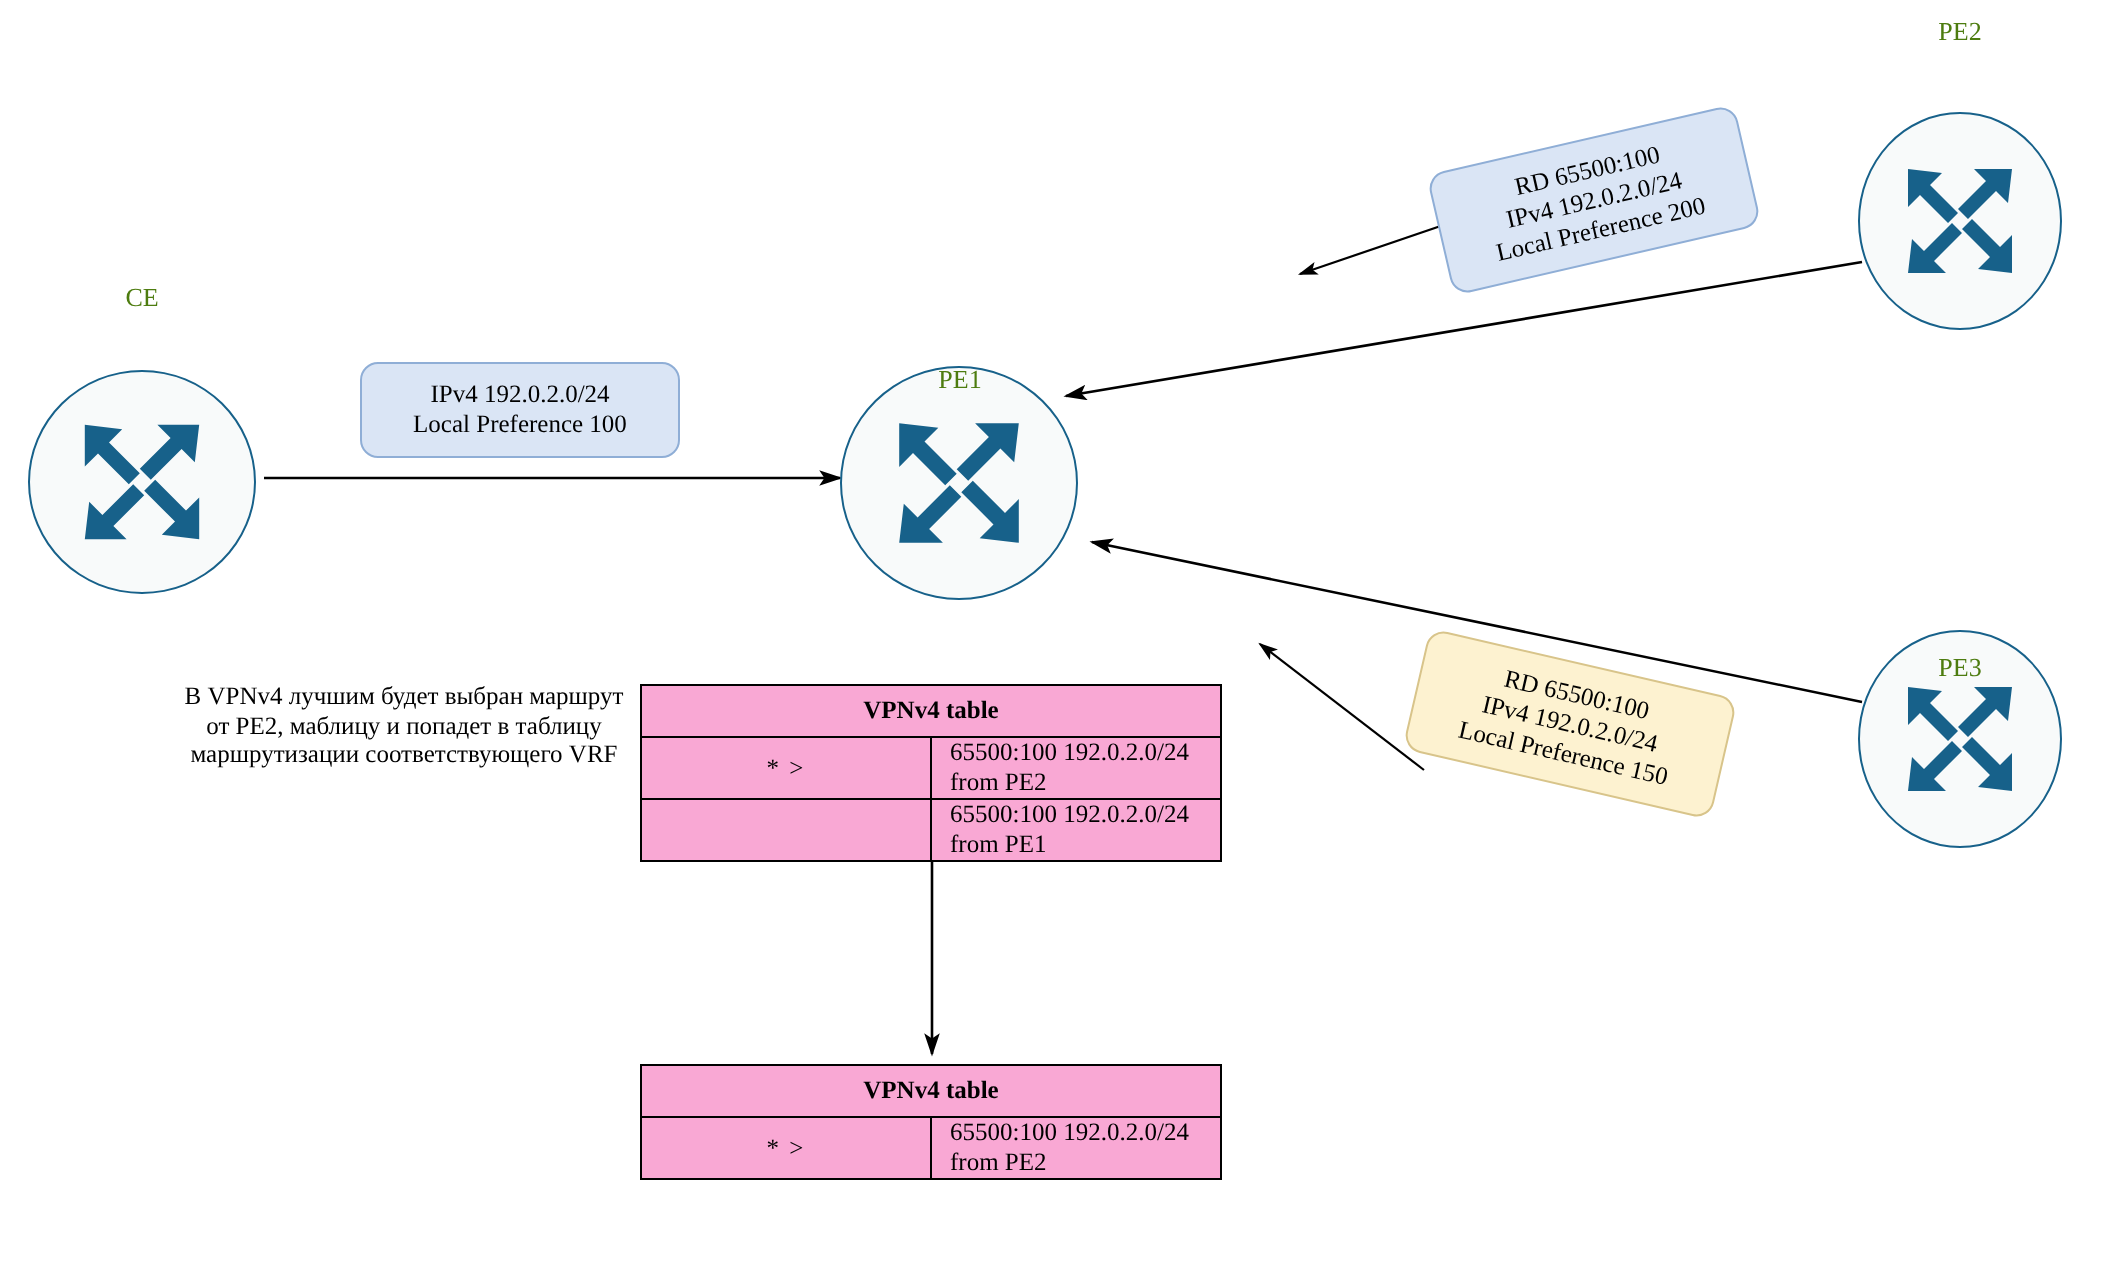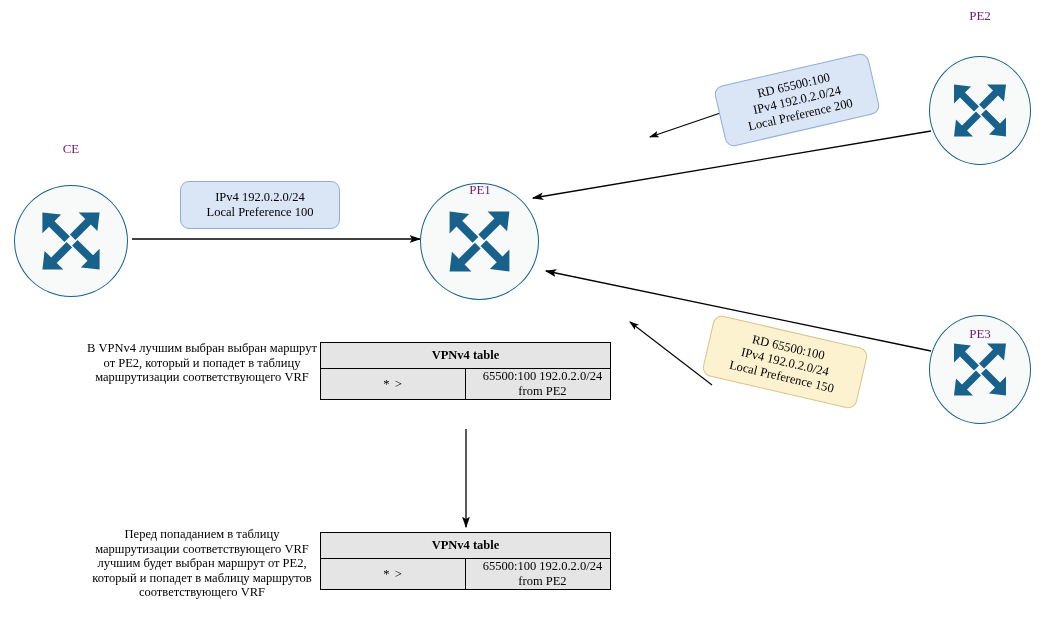--- a/index.html
+++ b/index.html
@@ -41,21 +41,21 @@
     top: 0;
     width: 100%;
     height: 100%;
   }
   .node-label {
     position: absolute;
     font-size: 13px;
     line-height: 15px;
     text-align: center;
     white-space: nowrap;
-    color: #701a75;
+    color: #4d7c0f;
   }
 
   
   .callout {
     position: absolute;
     box-sizing: border-box;
     border-radius: 9px;
     text-align: center;
     font-size: 12.5px;
     line-height: 15px;
@@ -86,41 +86,41 @@
     line-height: 14.5px;
     text-align: center;
     color: #000;
   }
 
   
   .vpn-table {
     position: absolute;
     border-collapse: collapse;
     table-layout: fixed;
-    background: #e5e5e5;
+    background: #f9a8d4;
   }
   .vpn-table td {
     border: 1px solid #000000;
     font-size: 12.5px;
     padding: 0;
     height: 26px;
     vertical-align: middle;
   }
   .vpn-table td.hdr {
     font-weight: bold;
     text-align: center;
     height: 25px;
   }
   .vpn-table td.flag {
     width: 64px;
     text-align: center;
     letter-spacing: 1px;
   }
   .vpn-table td.route {
-    text-align: center;
+    text-align: left;
     padding-left: 9px;
   }
 </style>
 </head>
 <body>
 
 <div id="canvas">
 
   <svg id="wires" viewBox="0 0 1051 644" xmlns="http://www.w3.org/2000/svg">
     <defs>
@@ -206,33 +206,36 @@
   </div>
 
   <div class="callout yellow rot-pos" style="left:706px; top:331px; width:158px; height:62px;">
     <span>
       <span>RD 65500:100</span>
       <span>IPv4 192.0.2.0/24</span>
       <span>Local Preference 150</span>
     </span>
   </div>
 
-  <div class="note" style="left:86px; top:341px; width:232px;">В VPNv4 лучшим выбран выбран маршрут от PE2, который и попадет в таблицу маршрутизации соответствующего VRF</div>
-
-  <div class="note" style="left:86px; top:527px; width:232px;">Перед попаданием в таблицу маршрутизации соответствующего VRF лучшим будет выбран маршрут от PE2, который и попадет в маблицу маршрутов соответствующего VRF</div>
+  <div class="note" style="left:86px; top:341px; width:232px;">В VPNv4 лучшим будет выбран маршрут от PE2, маблицу и попадет в таблицу маршрутизации соответствующего VRF</div>
+
 
   <table class="vpn-table" style="left:320px; top:342px; width:291px;">
     <tbody>
         <tr>
       <td class="hdr" colspan="2">VPNv4 table</td>
     </tr>
     <tr>
       <td class="flag">* &gt;</td>
       <td class="route">65500:100 192.0.2.0/24 from  PE2</td>
     </tr>
+    <tr>
+      <td class="flag"></td>
+      <td class="route">65500:100 192.0.2.0/24 from  PE1</td>
+    </tr>
   </tbody>
     </table>
 
   <table class="vpn-table" style="left:320px; top:532px; width:291px;">
     <tbody>
         <tr>
       <td class="hdr" colspan="2">VPNv4 table</td>
     </tr>
     <tr>
       <td class="flag">* &gt;</td>

